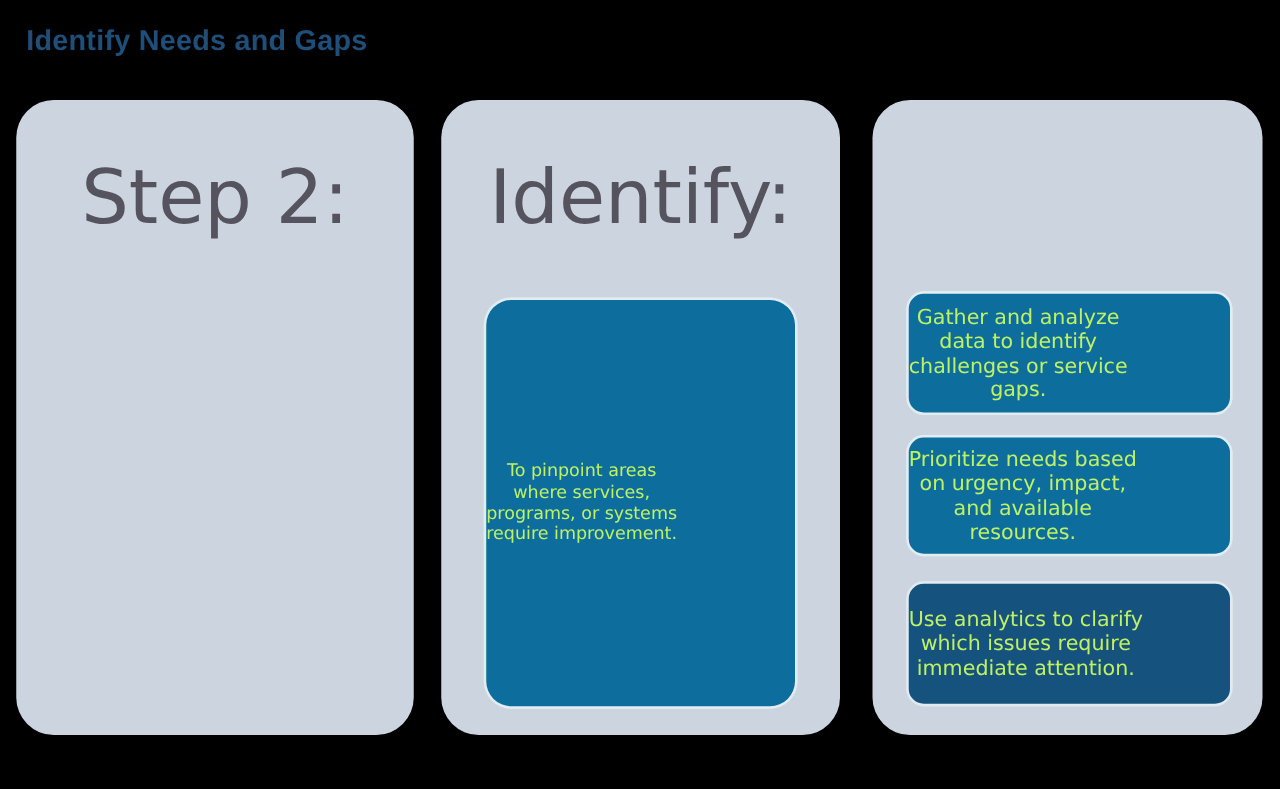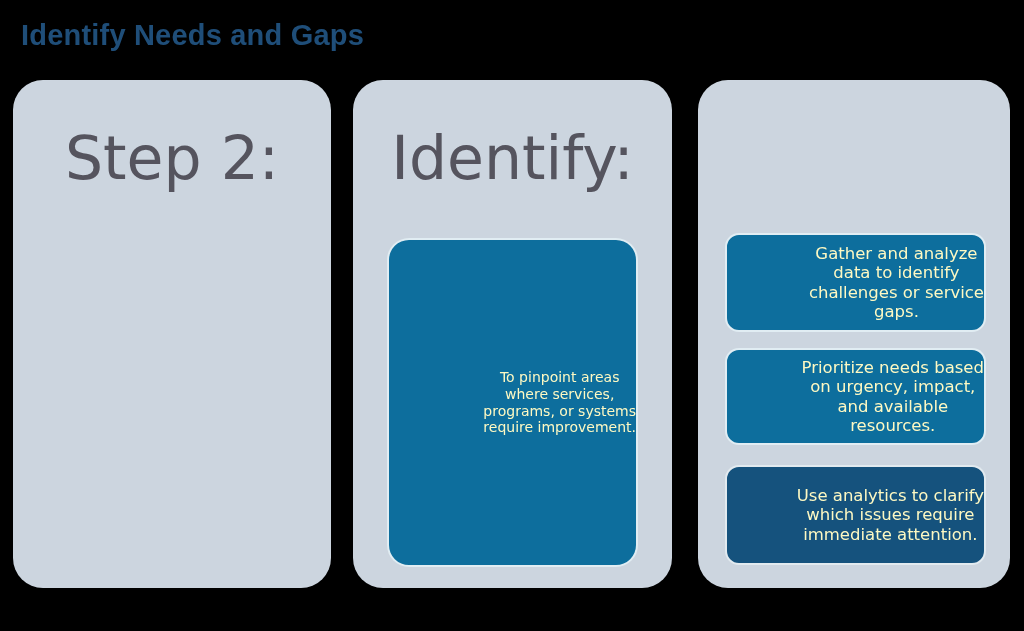--- a/index.html
+++ b/index.html
@@ -14,21 +14,21 @@
     background: #000000;
     overflow: hidden;
     font-family: "DejaVu Sans", sans-serif;
   }
   .page-title {
     position: absolute;
     left: 21px;
     top: 19px;
     margin: 0;
     font-family: "Liberation Sans", sans-serif;
-    font-size: 29px;
+    font-size: 23px;
     font-weight: 700;
     color: #1F4E79;
     letter-spacing: 0.2px;
     white-space: nowrap;
   }
   .card {
     position: absolute;
     top: 80px;
     height: 508px;
     background: #CCD5DF;
@@ -47,23 +47,23 @@
     font-size: 60px;
     line-height: 1.2;
     color: #55545E;
     white-space: nowrap;
   }
   .inner-box {
     position: absolute;
     box-sizing: border-box;
     display: flex;
     align-items: center;
-    justify-content: flex-end;
+    justify-content: flex-start;
     text-align: center;
-    color: #fef9c3;
+    color: #bef264;
     border: 2px solid rgba(255,255,255,0.88);
   }
   .inner-box .box-text {
     white-space: pre-line;
     font-family: "DejaVu Sans", sans-serif;
   }
   .purpose-box {
     left: 34px;
     top: 158px;
     width: 251px;

